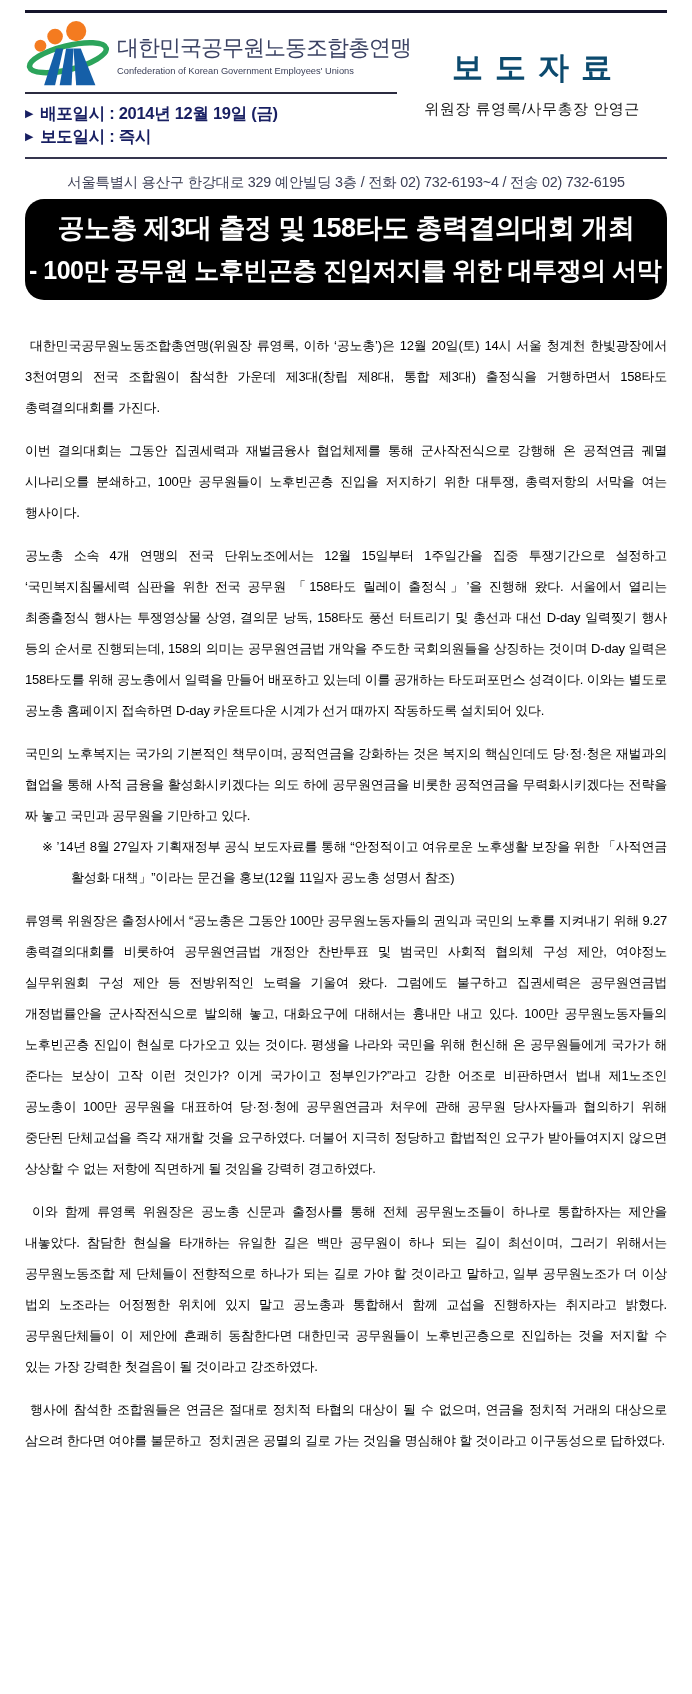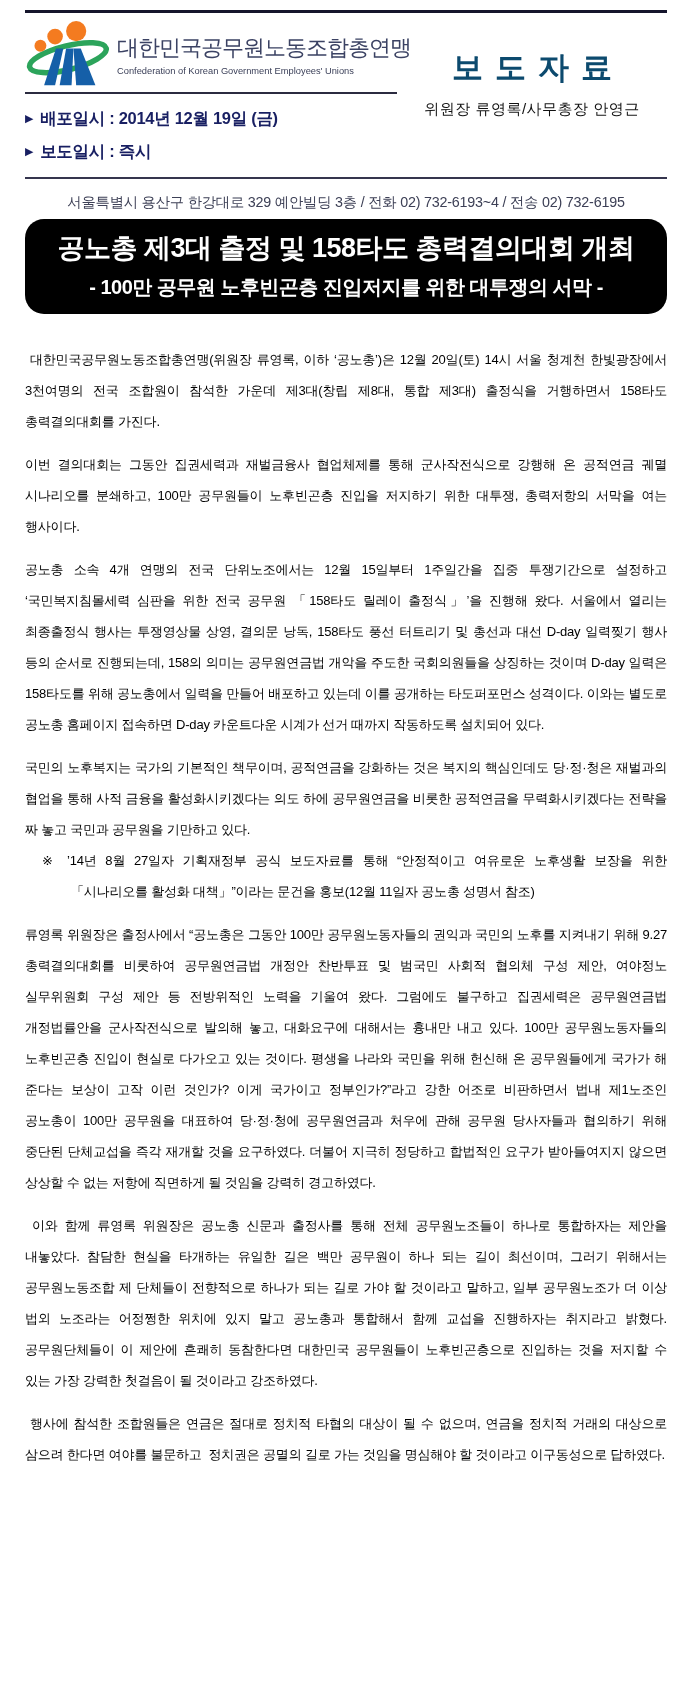--- a/index.html
+++ b/index.html
@@ -10,34 +10,34 @@
   }
   .top-rule { border-top:3px solid #15152c; margin:10px 25px 0; }
   .header-main { display:flex; margin:4px 25px 0; }
   .header-left { width:372px; }
   .logo-row { display:flex; align-items:center; gap:8px; padding-top:4px; }
   .logo { flex:0 0 auto; }
   .org-ko { font-size:22px; font-weight:normal; color:#3b4263; letter-spacing:-1px; white-space:nowrap; }
   .org-en { font-size:9.3px; color:#3a3f58; margin-top:3px; white-space:nowrap; }
   .left-rule { border-top:2px solid #2b2b40; margin-top:5px; }
   .date-block { margin-top:8px; }
-  .date-line { font-size:16.5px; font-weight:bold; color:#181f62; line-height:33px; letter-spacing:-0.3px; }
+  .date-line { font-size:16.5px; font-weight:bold; color:#181f62; line-height:23px; letter-spacing:-0.3px; }
   .date-line .arrow { font-size:11px; vertical-align:2px; margin-right:7px; color:#181f62; }
   .header-right { flex:1; text-align:center; padding-top:30px; }
   .doc-type { font-size:31px; font-weight:bold; color:#0c4a6e; letter-spacing:12px; margin-right:-12px; white-space:nowrap;text-align:center; }
   .officials { font-size:15px; color:#111; margin-top:11px; letter-spacing:0.5px; white-space:nowrap; }
   .mid-rule { border-top:2px solid #35354e; margin:9px 25px 0; }
   .address { margin:14px 25px 3px; text-align:center; font-size:14.3px; color:#3d4056; white-space:nowrap; letter-spacing:-0.2px; }
   .title-banner {
     margin:7px 25px 0; background:#000; color:#fff; text-align:center;
     padding:11px 4px 13px;
     border-radius:19px;
   }
   .title-main { font-size:27px; font-weight:bold; letter-spacing:-0.5px; white-space:nowrap; }
-  .title-sub { font-size:20px; font-weight:bold; margin-top:8px; letter-spacing:-0.5px; white-space:nowrap; }
+  .title-sub { font-size:25px; font-weight:bold; margin-top:8px; letter-spacing:-0.5px; white-space:nowrap; }
   .body-text { margin:30px 25px 0; color:#000; font-size:13px; line-height:31px; text-align:justify; }
   .para { margin:0 0 12px 0; white-space:pre-wrap; letter-spacing:-0.2px; word-break:keep-all; }
   .note { margin:-12px 0 12px 0; padding-left:46px; text-indent:-29px; letter-spacing:-0.2px; word-break:keep-all; }
 </style>
 </head>
 <body>
 
 <div class="page">
 
   <div class="top-rule"></div>
@@ -77,19 +77,19 @@
   <div class="title-banner">
     <div class="title-main">공노총 제3대 출정 및 158타도 총력결의대회 개최</div>
     <div class="title-sub">- 100만 공무원 노후빈곤층 진입저지를 위한 대투쟁의 서막 -</div>
   </div>
 
   <div class="body-text">
       <div class="para"> 대한민국공무원노동조합총연맹(위원장 류영록, 이하 ‘공노총’)은 12월 20일(토) 14시 서울 청계천 한빛광장에서 3천여명의 전국 조합원이 참석한 가운데 제3대(창립 제8대, 통합 제3대) 출정식을 거행하면서 158타도 총력결의대회를 가진다.</div>
       <div class="para">이번 결의대회는 그동안 집권세력과 재벌금융사 협업체제를 통해 군사작전식으로 강행해 온 공적연금 궤멸 시나리오를 분쇄하고, 100만 공무원들이 노후빈곤층 진입을 저지하기 위한 대투쟁, 총력저항의 서막을 여는 행사이다.</div>
       <div class="para">공노총 소속 4개 연맹의 전국 단위노조에서는 12월 15일부터 1주일간을 집중 투쟁기간으로 설정하고 ‘국민복지침몰세력 심판을 위한 전국 공무원 「158타도 릴레이 출정식」’을 진행해 왔다. 서울에서 열리는 최종출정식 행사는 투쟁영상물 상영, 결의문 낭독, 158타도 풍선 터트리기 및 총선과 대선 D-day 일력찢기 행사 등의 순서로 진행되는데, 158의 의미는 공무원연금법 개악을 주도한 국회의원들을 상징하는 것이며 D-day 일력은 158타도를 위해 공노총에서 일력을 만들어 배포하고 있는데 이를 공개하는 타도퍼포먼스 성격이다. 이와는 별도로 공노총 홈페이지 접속하면 D-day 카운트다운 시계가 선거 때까지 작동하도록 설치되어 있다.</div>
       <div class="para">국민의 노후복지는 국가의 기본적인 책무이며, 공적연금을 강화하는 것은 복지의 핵심인데도 당·정·청은 재벌과의 협업을 통해 사적 금융을 활성화시키겠다는 의도 하에 공무원연금을 비롯한 공적연금을 무력화시키겠다는 전략을 짜 놓고 국민과 공무원을 기만하고 있다.</div>
-      <div class="note">※ ’14년 8월 27일자 기획재정부 공식 보도자료를 통해 “안정적이고 여유로운 노후생활 보장을 위한 「시나리오를 활성화 대책」”이라는 문건을 홍보(12월 11일자 공노총 성명서 참조)</div>
+      <div class="note">※ ’14년 8월 27일자 기획재정부 공식 보도자료를 통해 “안정적이고 여유로운 노후생활 보장을 위한 「사적연금 활성화 대책」”이라는 문건을 홍보(12월 11일자 공노총 성명서 참조)</div>
       <div class="para">류영록 위원장은 출정사에서 “공노총은 그동안 100만 공무원노동자들의 권익과 국민의 노후를 지켜내기 위해 9.27 총력결의대회를 비롯하여 공무원연금법 개정안 찬반투표 및 범국민 사회적 협의체 구성 제안, 여야정노 실무위원회 구성 제안 등 전방위적인 노력을 기울여 왔다. 그럼에도 불구하고 집권세력은 공무원연금법 개정법률안을 군사작전식으로 발의해 놓고, 대화요구에 대해서는 흉내만 내고 있다. 100만 공무원노동자들의 노후빈곤층 진입이 현실로 다가오고 있는 것이다. 평생을 나라와 국민을 위해 헌신해 온 공무원들에게 국가가 해 준다는 보상이 고작 이런 것인가? 이게 국가이고 정부인가?”라고 강한 어조로 비판하면서 법내 제1노조인 공노총이 100만 공무원을 대표하여 당·정·청에 공무원연금과 처우에 관해 공무원 당사자들과 협의하기 위해 중단된 단체교섭을 즉각 재개할 것을 요구하였다. 더불어 지극히 정당하고 합법적인 요구가 받아들여지지 않으면 상상할 수 없는 저항에 직면하게 될 것임을 강력히 경고하였다.</div>
       <div class="para"> 이와 함께 류영록 위원장은 공노총 신문과 출정사를 통해 전체 공무원노조들이 하나로 통합하자는 제안을 내놓았다. 참담한 현실을 타개하는 유일한 길은 백만 공무원이 하나 되는 길이 최선이며, 그러기 위해서는 공무원노동조합 제 단체들이 전향적으로 하나가 되는 길로 가야 할 것이라고 말하고, 일부 공무원노조가 더 이상 법외 노조라는 어정쩡한 위치에 있지 말고 공노총과 통합해서 함께 교섭을 진행하자는 취지라고 밝혔다. 공무원단체들이 이 제안에 흔쾌히 동참한다면 대한민국 공무원들이 노후빈곤층으로 진입하는 것을 저지할 수 있는 가장 강력한 첫걸음이 될 것이라고 강조하였다.</div>
       <div class="para"> 행사에 참석한 조합원들은 연금은 절대로 정치적 타협의 대상이 될 수 없으며, 연금을 정치적 거래의 대상으로 삼으려 한다면 여야를 불문하고  정치권은 공멸의 길로 가는 것임을 명심해야 할 것이라고 이구동성으로 답하였다.</div>
     </div>
 
 </div>
 
 </body></html>

